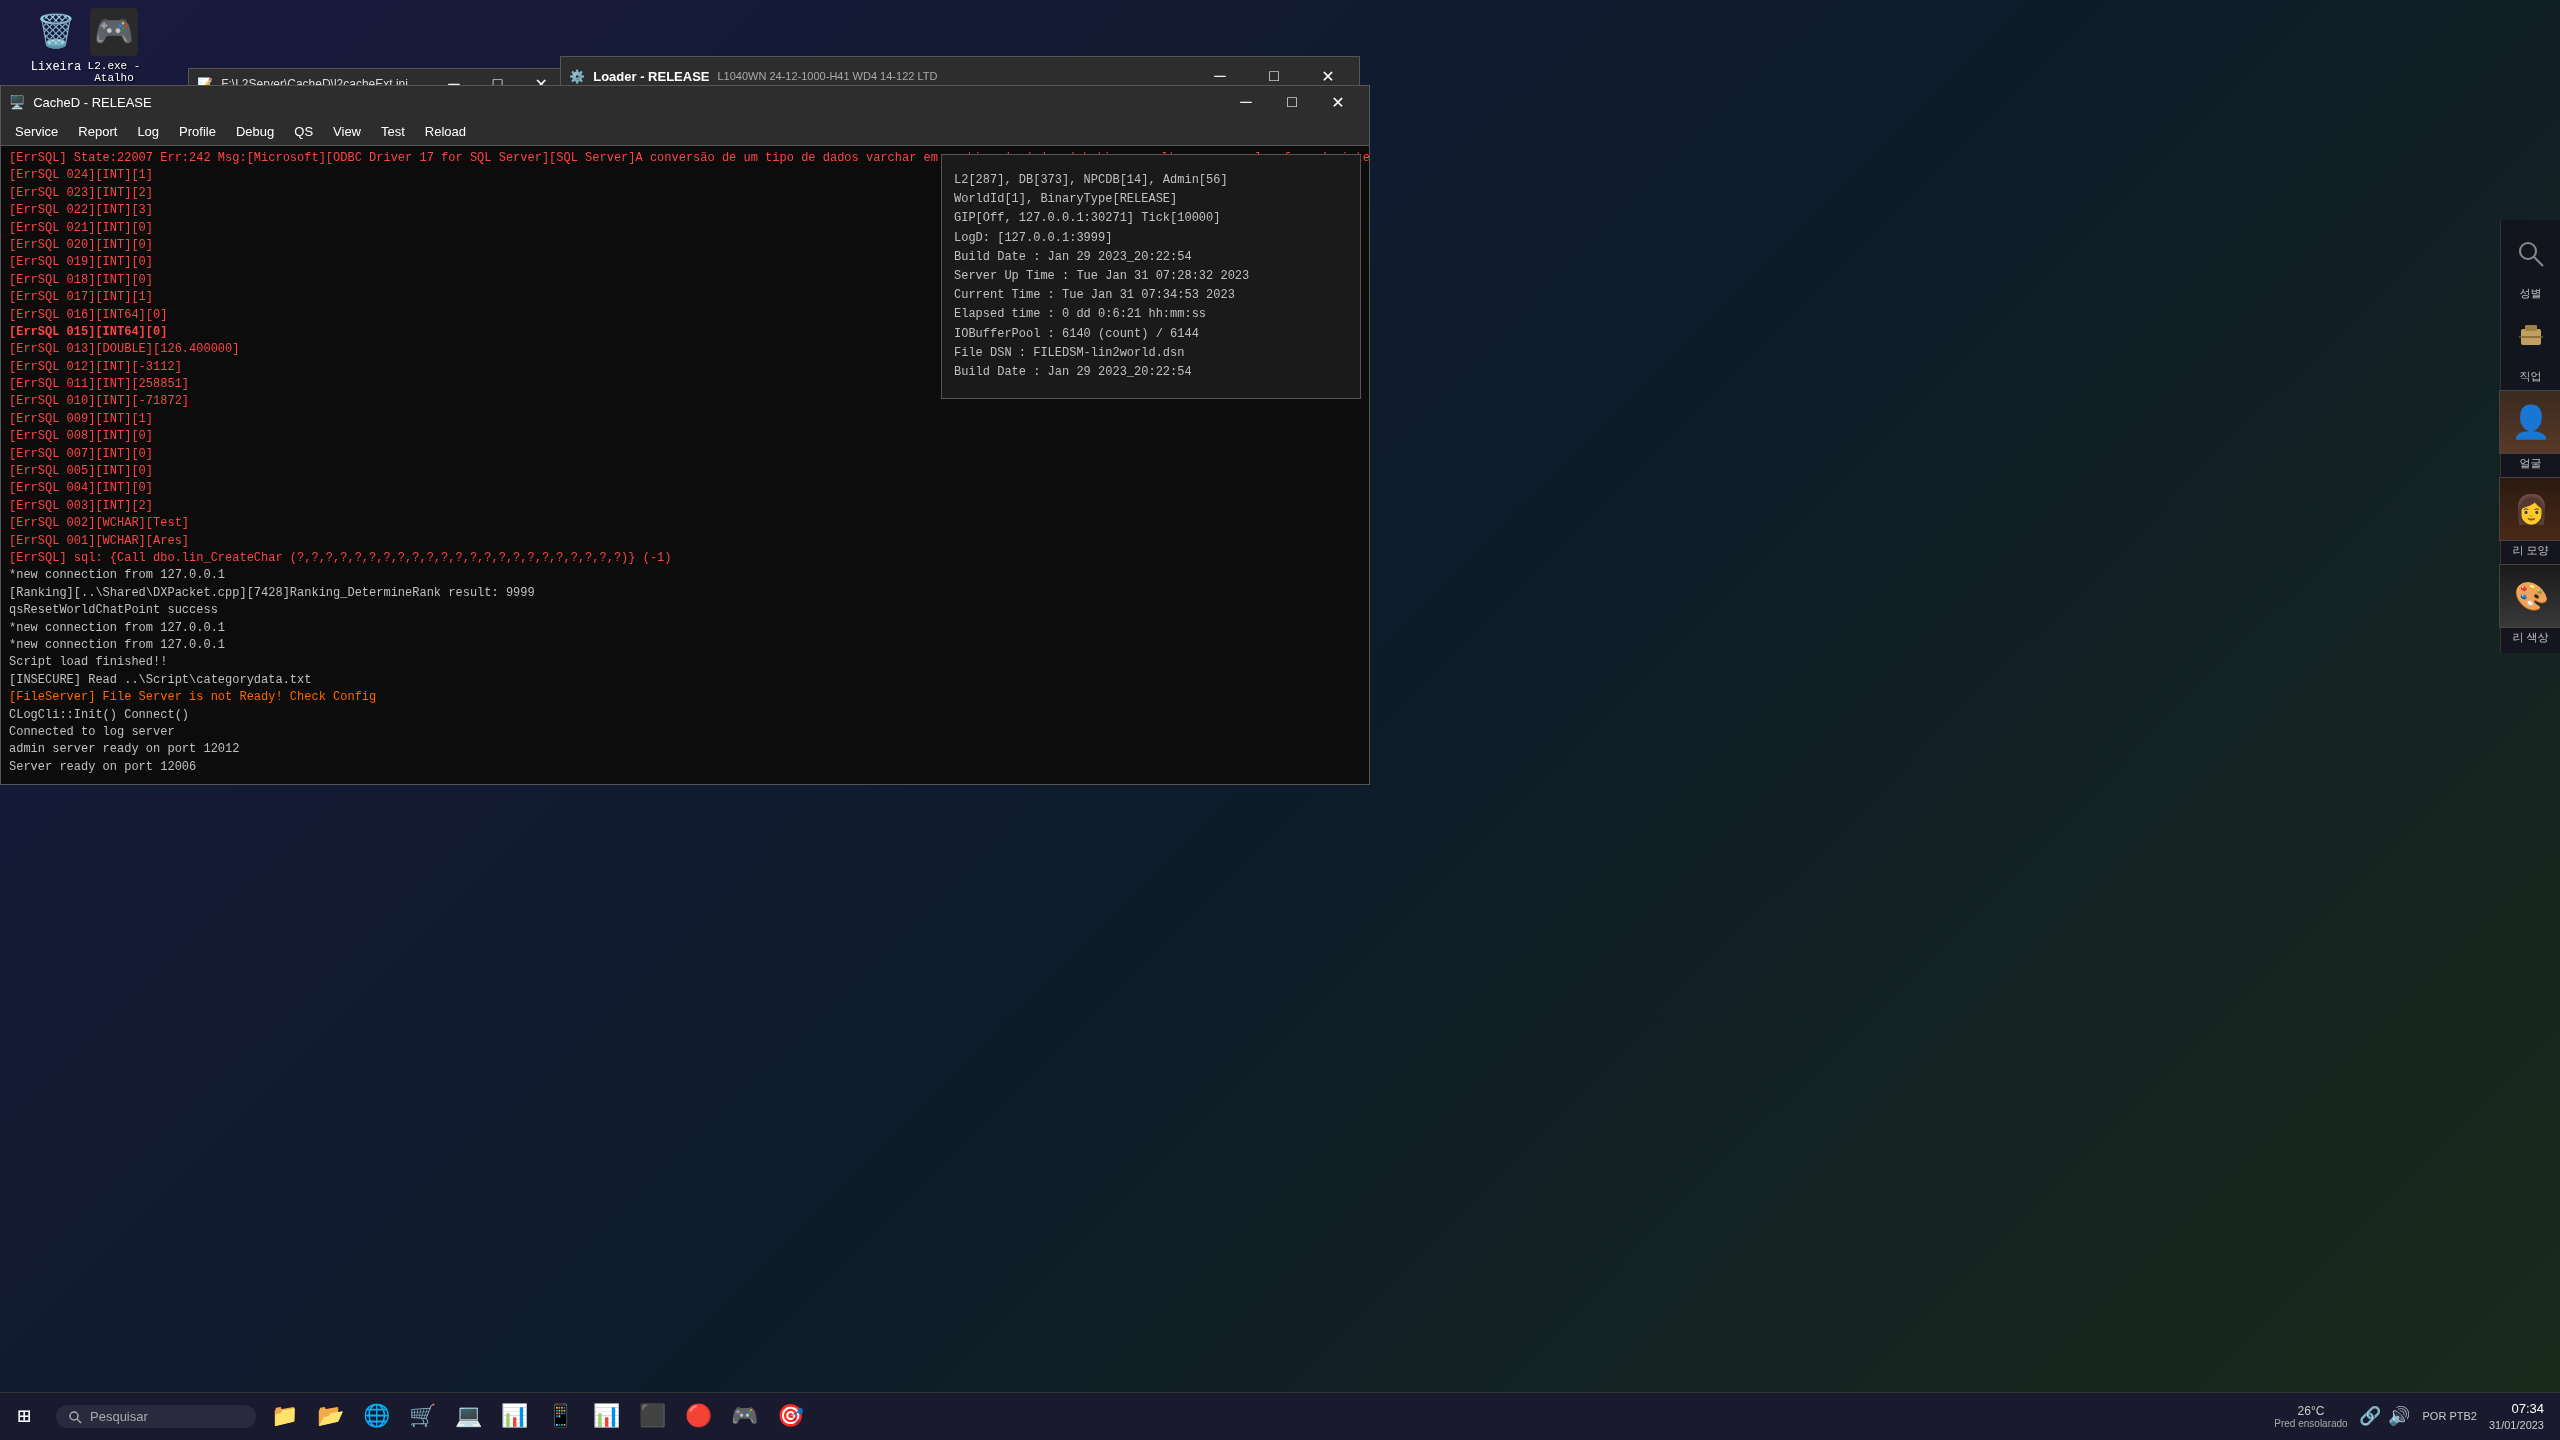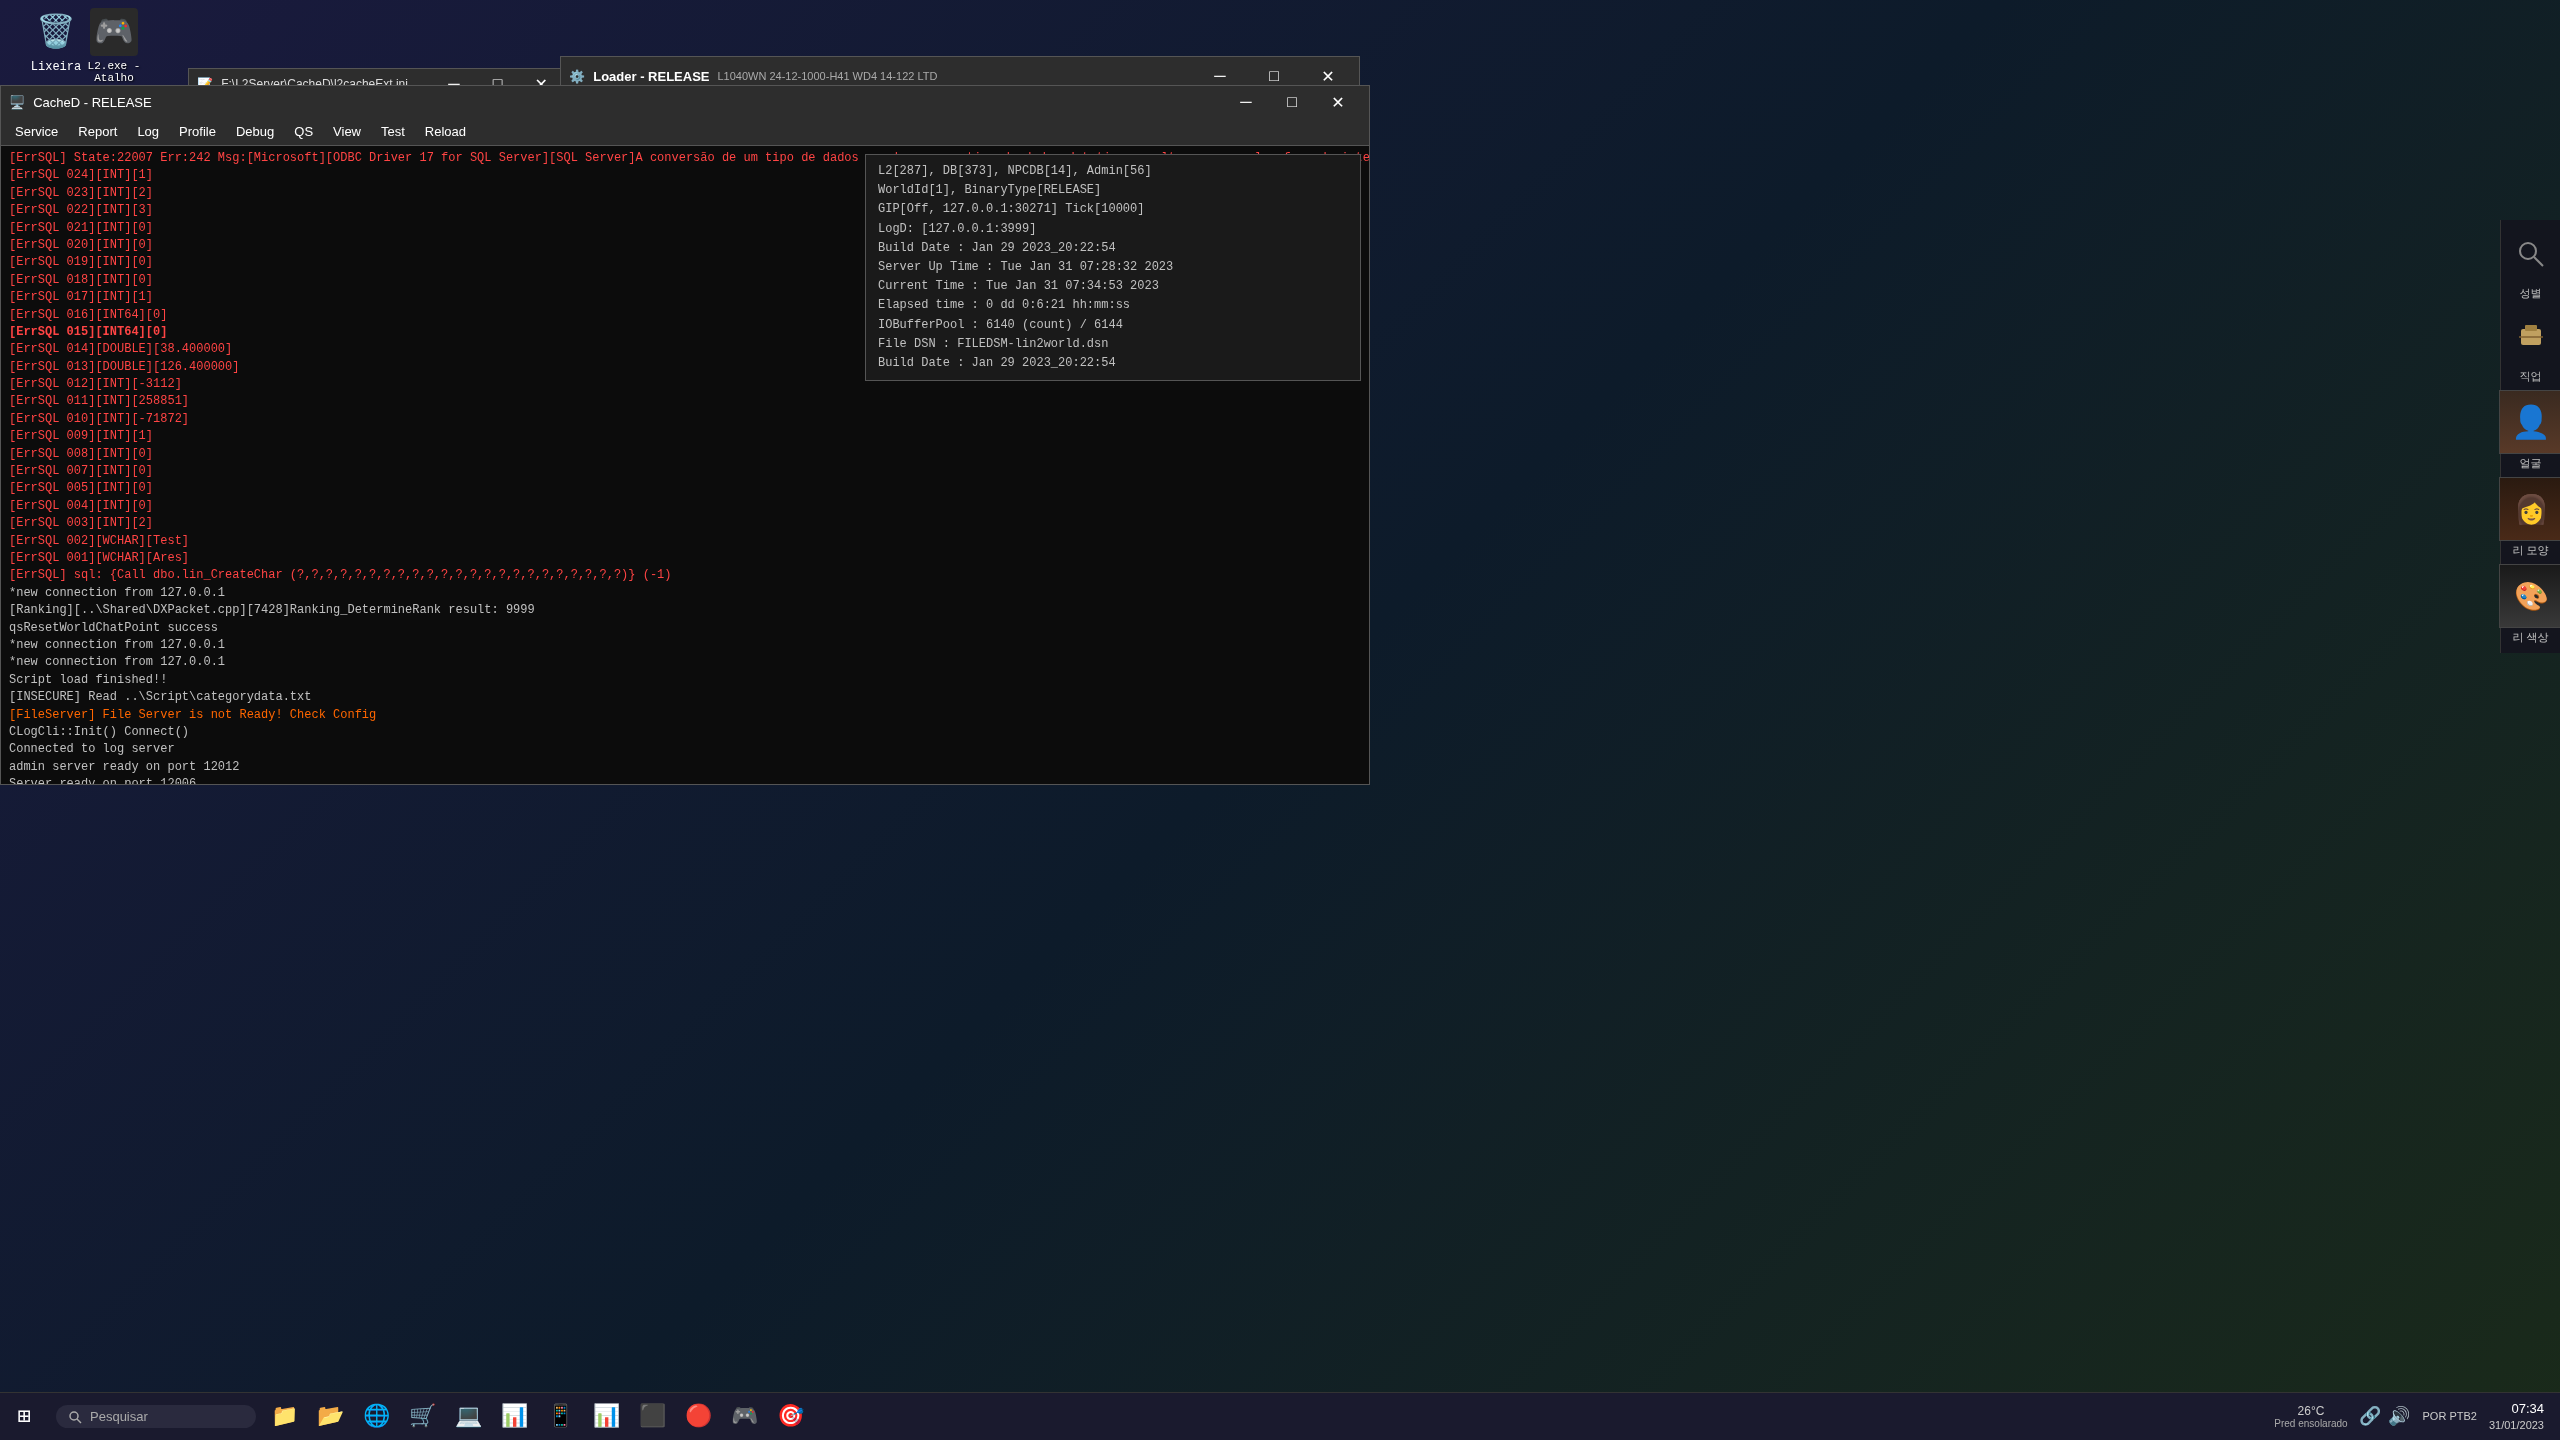--- a/index.html
+++ b/index.html
@@ -167,26 +167,26 @@
     
     .log-line { line-height: 1.45; white-space: nowrap; }
 
     
     .info-panel {
       position: absolute;
       top: 8px;
       right: 8px;
       background: #1a1a1a;
       border: 1px solid #555;
-      padding: 7px 12px;
+      padding: 16px 12px;
       color: #c0c0c0;
       font-family: 'Courier New', monospace;
       font-size: 12px;
       line-height: 1.6;
-      width: 496px;
+      width: 420px;
     }
 
     
     .window-loader {
       position: absolute;
       top: 56px;
       left: 560px;
       width: 800px;
       height: 40px;
       background: #2d2d2d;
@@ -318,21 +318,20 @@
       <div class="log-line" style="color: rgb(255, 68, 68);">[ErrSQL 024][INT][1]</div>
       <div class="log-line" style="color: rgb(255, 68, 68);">[ErrSQL 023][INT][2]</div>
       <div class="log-line" style="color: rgb(255, 68, 68);">[ErrSQL 022][INT][3]</div>
       <div class="log-line" style="color: rgb(255, 68, 68);">[ErrSQL 021][INT][0]</div>
       <div class="log-line" style="color: rgb(255, 68, 68);">[ErrSQL 020][INT][0]</div>
       <div class="log-line" style="color: rgb(255, 68, 68);">[ErrSQL 019][INT][0]</div>
       <div class="log-line" style="color: rgb(255, 68, 68);">[ErrSQL 018][INT][0]</div>
       <div class="log-line" style="color: rgb(255, 68, 68);">[ErrSQL 017][INT][1]</div>
       <div class="log-line" style="color: rgb(255, 68, 68);">[ErrSQL 016][INT64][0]</div>
       <div class="log-line" style="color: rgb(255, 68, 68); font-weight: bold;">[ErrSQL 015][INT64][0]</div>
-      <div class="log-line" style="color: rgb(255, 68, 68);">[ErrSQL 014][DOUBLE][38.400000]</div>
       <div class="log-line" style="color: rgb(255, 68, 68);">[ErrSQL 013][DOUBLE][126.400000]</div>
       <div class="log-line" style="color: rgb(255, 68, 68);">[ErrSQL 012][INT][-3112]</div>
       <div class="log-line" style="color: rgb(255, 68, 68);">[ErrSQL 011][INT][258851]</div>
       <div class="log-line" style="color: rgb(255, 68, 68);">[ErrSQL 010][INT][-71872]</div>
       <div class="log-line" style="color: rgb(255, 68, 68);">[ErrSQL 009][INT][1]</div>
       <div class="log-line" style="color: rgb(255, 68, 68);">[ErrSQL 008][INT][0]</div>
       <div class="log-line" style="color: rgb(255, 68, 68);">[ErrSQL 007][INT][0]</div>
       <div class="log-line" style="color: rgb(255, 68, 68);">[ErrSQL 005][INT][0]</div>
       <div class="log-line" style="color: rgb(255, 68, 68);">[ErrSQL 004][INT][0]</div>
       <div class="log-line" style="color: rgb(255, 68, 68);">[ErrSQL 003][INT][2]</div>

